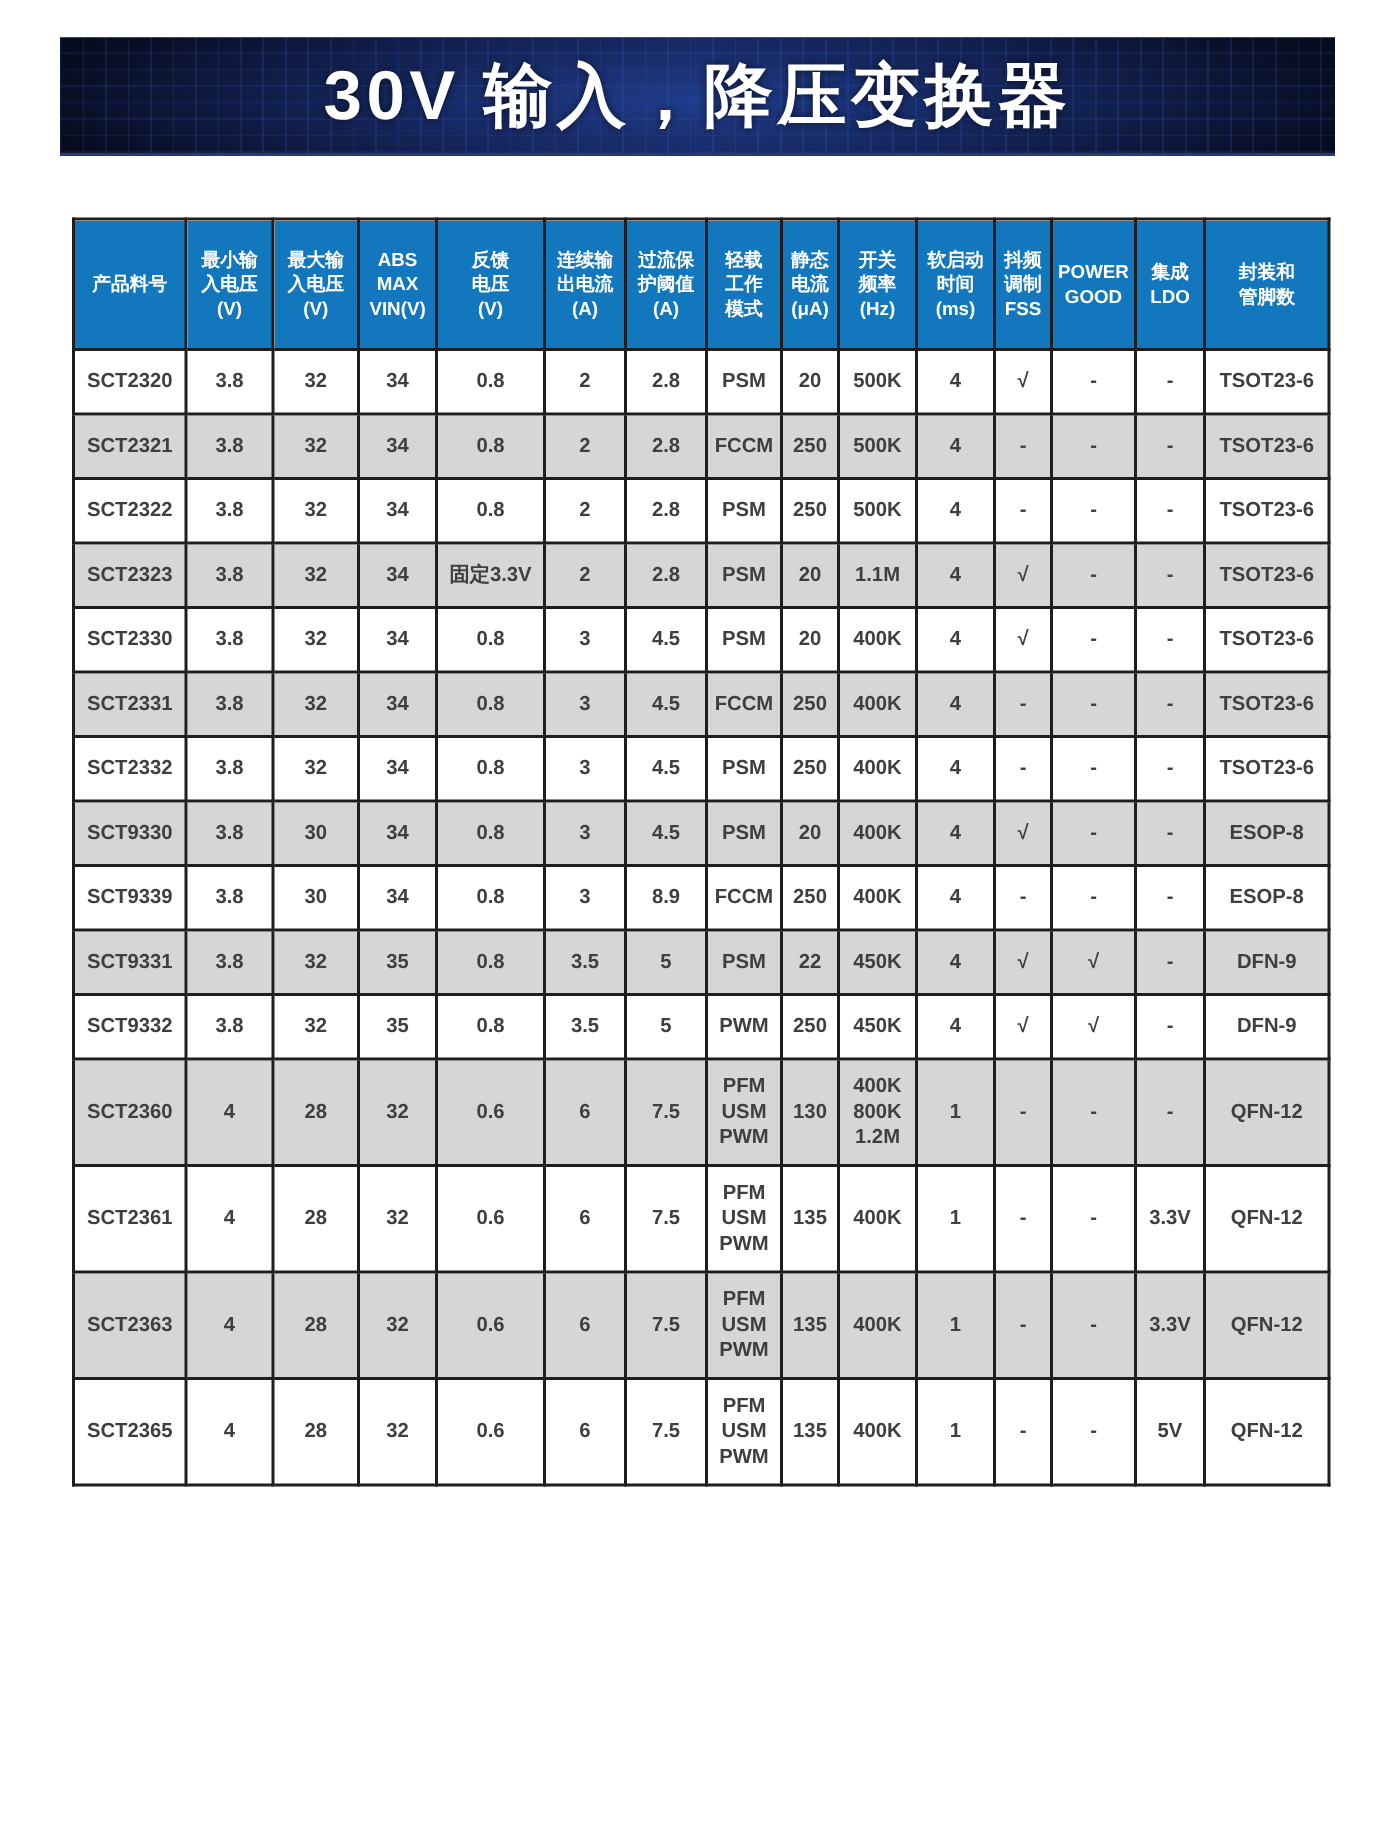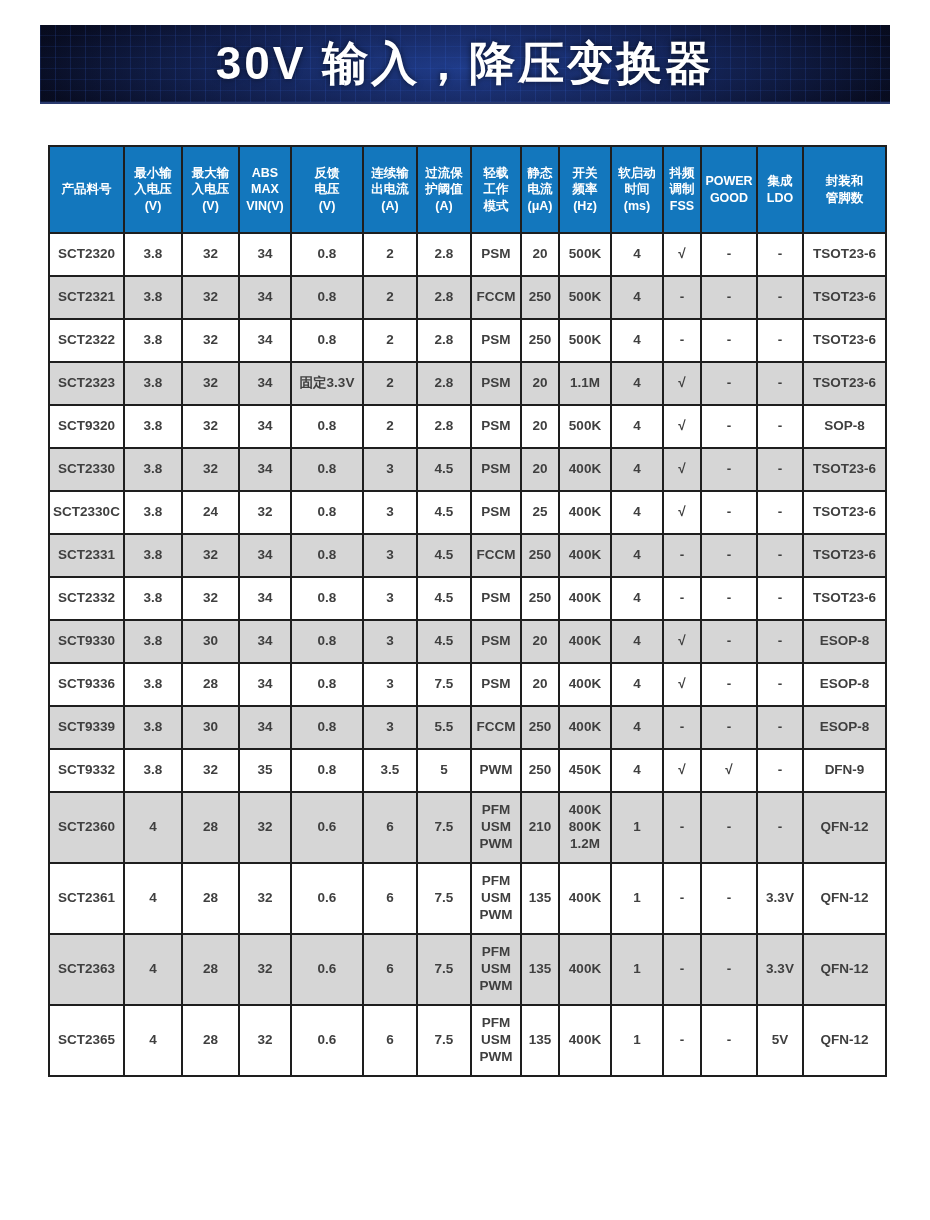--- a/index.html
+++ b/index.html
@@ -207,63 +207,29 @@
         <td>PSM</td>
         <td>20</td>
         <td>1.1M</td>
         <td>4</td>
         <td>√</td>
         <td>-</td>
         <td>-</td>
         <td>TSOT23-6</td>
       </tr>
       <tr>
-        <td>SCT9320</td>
-        <td>3.8</td>
-        <td>32</td>
-        <td>34</td>
-        <td>0.8</td>
-        <td>2</td>
-        <td>2.8</td>
-        <td>PSM</td>
-        <td>20</td>
-        <td>500K</td>
-        <td>4</td>
-        <td>√</td>
-        <td>-</td>
-        <td>-</td>
-        <td>SOP-8</td>
-      </tr>
-      <tr>
         <td>SCT2330</td>
         <td>3.8</td>
         <td>32</td>
         <td>34</td>
         <td>0.8</td>
         <td>3</td>
         <td>4.5</td>
         <td>PSM</td>
         <td>20</td>
-        <td>400K</td>
-        <td>4</td>
-        <td>√</td>
-        <td>-</td>
-        <td>-</td>
-        <td>TSOT23-6</td>
-      </tr>
-      <tr>
-        <td>SCT2330C</td>
-        <td>3.8</td>
-        <td>24</td>
-        <td>32</td>
-        <td>0.8</td>
-        <td>3</td>
-        <td>4.5</td>
-        <td>PSM</td>
-        <td>25</td>
         <td>400K</td>
         <td>4</td>
         <td>√</td>
         <td>-</td>
         <td>-</td>
         <td>TSOT23-6</td>
       </tr>
       <tr>
         <td>SCT2331</td>
         <td>3.8</td>
@@ -309,52 +275,52 @@
         <td>PSM</td>
         <td>20</td>
         <td>400K</td>
         <td>4</td>
         <td>√</td>
         <td>-</td>
         <td>-</td>
         <td>ESOP-8</td>
       </tr>
       <tr>
-        <td>SCT9336</td>
-        <td>3.8</td>
-        <td>28</td>
+        <td>SCT9339</td>
+        <td>3.8</td>
+        <td>30</td>
         <td>34</td>
         <td>0.8</td>
         <td>3</td>
-        <td>7.5</td>
-        <td>PSM</td>
-        <td>20</td>
-        <td>400K</td>
-        <td>4</td>
-        <td>√</td>
+        <td>8.9</td>
+        <td>FCCM</td>
+        <td>250</td>
+        <td>400K</td>
+        <td>4</td>
+        <td>-</td>
         <td>-</td>
         <td>-</td>
         <td>ESOP-8</td>
       </tr>
       <tr>
-        <td>SCT9339</td>
-        <td>3.8</td>
-        <td>30</td>
-        <td>34</td>
-        <td>0.8</td>
-        <td>3</td>
-        <td>5.5</td>
-        <td>FCCM</td>
-        <td>250</td>
-        <td>400K</td>
-        <td>4</td>
-        <td>-</td>
-        <td>-</td>
-        <td>-</td>
-        <td>ESOP-8</td>
+        <td>SCT9331</td>
+        <td>3.8</td>
+        <td>32</td>
+        <td>35</td>
+        <td>0.8</td>
+        <td>3.5</td>
+        <td>5</td>
+        <td>PSM</td>
+        <td>22</td>
+        <td>450K</td>
+        <td>4</td>
+        <td>√</td>
+        <td>√</td>
+        <td>-</td>
+        <td>DFN-9</td>
       </tr>
       <tr>
         <td>SCT9332</td>
         <td>3.8</td>
         <td>32</td>
         <td>35</td>
         <td>0.8</td>
         <td>3.5</td>
         <td>5</td>
         <td>PWM</td>
@@ -370,21 +336,21 @@
         <td>SCT2360</td>
         <td>4</td>
         <td>28</td>
         <td>32</td>
         <td>0.6</td>
         <td>6</td>
         <td>7.5</td>
         <td>PFM
 USM
 PWM</td>
-        <td>210</td>
+        <td>130</td>
         <td>400K
 800K
 1.2M</td>
         <td>1</td>
         <td>-</td>
         <td>-</td>
         <td>-</td>
         <td>QFN-12</td>
       </tr>
       <tr class="tall">

